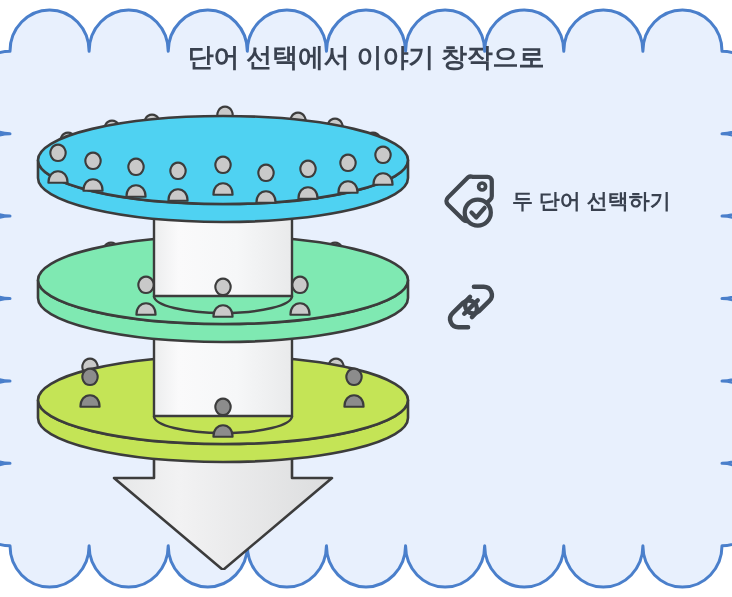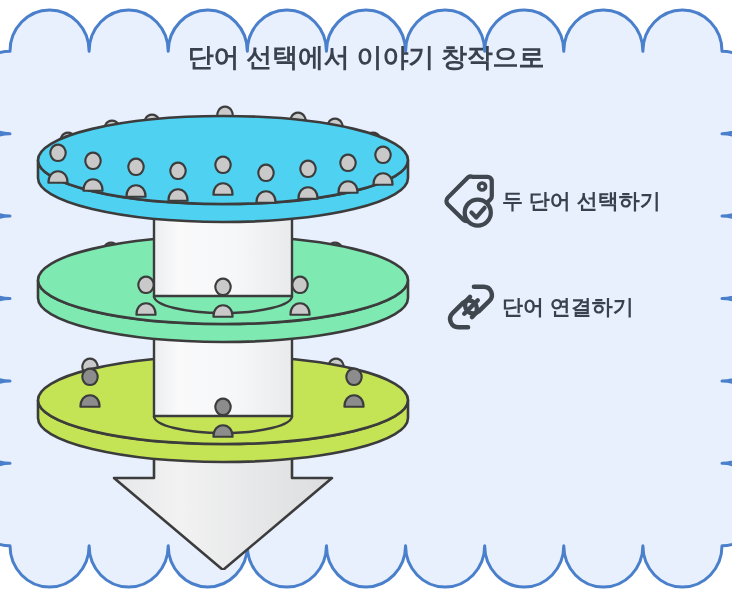--- a/index.html
+++ b/index.html
@@ -57,20 +57,21 @@
     height: 62px;
     flex: 0 0 62px;
     display: flex;
     align-items: center;
     justify-content: center;
   }
   .legend-label {
     font-size: 21px;
     font-weight: bold;
     color: #39414f;
+    margin-left: 10px;
     white-space: nowrap;
   }
 </style>
 </head>
 <body>
 
 <div id="stage">
 
   <svg id="cloud-frame" viewBox="0 0 732 597" width="732" height="597" xmlns="http://www.w3.org/2000/svg">
     <defs>
@@ -201,18 +202,17 @@
         <svg viewBox="0 0 60 60" width="58" height="58" xmlns="http://www.w3.org/2000/svg">
           <g stroke="#41474F" stroke-width="4.6" fill="none" stroke-linecap="round" stroke-linejoin="round">
             <path d="M33,9 L43,9 a8.5,8.5 0 0,1 6,14.6 L38,34.6
                      a8.5,8.5 0 0,1 -12,-12 L29,19.6"></path>
             <path d="M27,51 L17,51 a8.5,8.5 0 0,1 -6,-14.6 L22,25.4
                      a8.5,8.5 0 0,1 12,12 L31,40.4"></path>
             <path d="M23,37 L37,23"></path>
           </g>
         </svg>
       </div>
-      <div class="legend-label">단어 연결하기</div>
     </div>
 
 
   </div>
 </div>
 
 </body></html>

